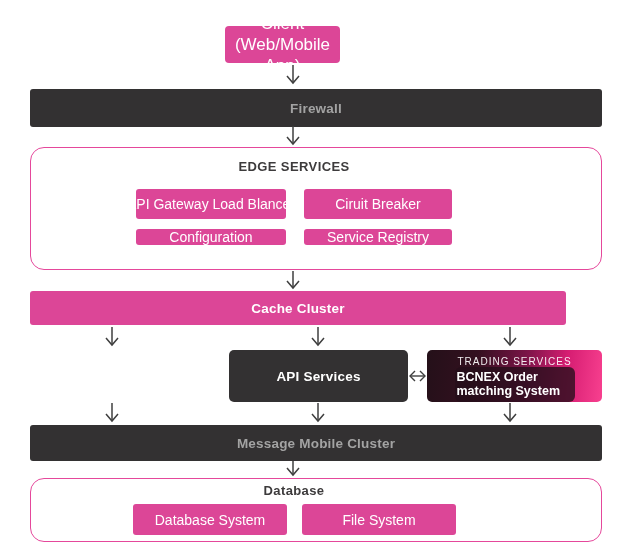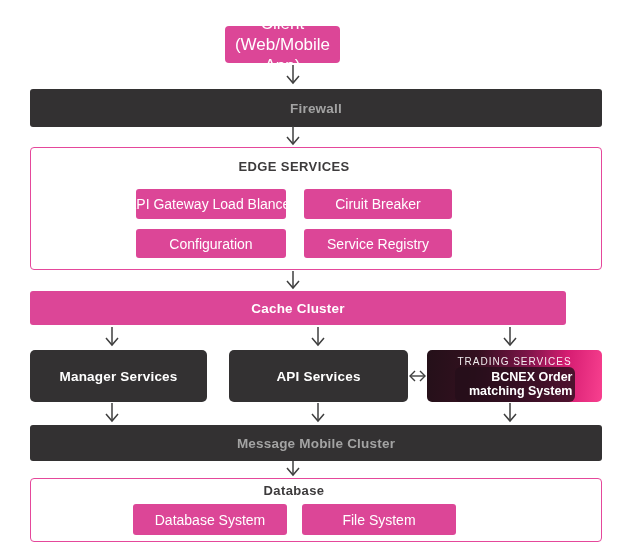--- a/index.html
+++ b/index.html
@@ -15,46 +15,46 @@
 
   .node{position:absolute;display:flex;align-items:center;justify-content:center;text-align:center;}
 
   .pink-box{background:var(--pink);color:#ffffff;border-radius:4px;}
   .dark-bar{background:var(--dark);color:#a3a3a3;border-radius:3px;font-size:13.5px;font-weight:700;letter-spacing:.2px;}
   .dark-box{background:var(--dark);color:#ffffff;border-radius:5px;font-size:13.5px;font-weight:700;letter-spacing:.2px;}
 
   .client{left:225px;top:26px;width:115px;height:37px;font-size:17px;font-weight:400;line-height:1.25;}
   .firewall{left:30px;top:89px;width:572px;height:38px;}
 
-  .container-box{position:absolute;background:#ffffff;border:1.5px solid var(--pink-border);border-radius:4px;text-align:right;}
+  .container-box{position:absolute;background:#ffffff;border:1.5px solid var(--pink-border);border-radius:14px;text-align:right;}
   .edge{left:30px;top:147px;width:572px;height:123px;}
   .db{left:30px;top:478px;width:572px;height:64px;}
   .container-title{position:absolute;left:263px;transform:translateX(-50%);color:var(--title);font-size:13px;font-weight:700;letter-spacing:.4px;white-space:nowrap;}
   .edge .container-title{top:11px;}
   .db .container-title{top:4px;}
 
   .sub-box{position:absolute;display:flex;align-items:center;justify-content:center;background:var(--pink);color:#ffffff;border-radius:3px;font-size:14px;font-weight:500;white-space:nowrap;}
   .edge .r1{top:41px;height:30px;}
-  .edge .r2{top:81px;height:29px;}
+  .edge .r2{top:81px;height:16px;}
   .edge .c1{left:105px;width:150px;}
   .edge .c2{left:273px;width:148px;}
   .db .sub-box{top:25px;height:31px;width:154px;}
   .db .b1{left:102px;}
   .db .b2{left:271px;}
 
   .cache{left:30px;top:291px;width:536px;height:34px;font-size:13.5px;font-weight:700;letter-spacing:.2px;border-radius:3px;}
 
   .manager{left:30px;top:350px;width:177px;height:52px;}
   .apisvc{left:229px;top:350px;width:179px;height:52px;}
 
   .trading{left:427px;top:350px;width:175px;height:52px;border-radius:5px;
     background:linear-gradient(97deg,#241019 0%,#33101f 28%,#7a1447 55%,#d61d72 78%,#f8408f 100%);
     display:block;}
   .trading-tag{position:absolute;top:6px;left:0;width:100%;text-align:center;color:rgba(255,255,255,.92);font-size:10px;font-weight:500;letter-spacing:1px;}
-  .trading-chip{position:absolute;top:17px;left:50%;transform:translateX(-50%);width:120px;background:rgba(36,14,26,.78);border-radius:6px;color:#ffffff;font-size:12.5px;font-weight:700;line-height:1.15;text-align:right;padding:3px 2px;}
+  .trading-chip{position:absolute;top:17px;left:50%;transform:translateX(-50%);width:120px;background:rgba(36,14,26,.78);border-radius:6px;color:#ffffff;font-size:12.5px;font-weight:700;line-height:1.15;text-align:left;padding:3px 2px;}
 
   .mq{left:30px;top:425px;width:572px;height:36px;}
 
   .arrow-down{position:absolute;width:16px;height:20px;}
   .arrow-lr{position:absolute;width:19px;height:14px;}
   svg{display:block;}
 </style>
 </head>
 <body>
 
@@ -116,23 +116,20 @@
         <polyline points="2,11 8,18 14,11" fill="none" stroke="#3f3f3f" stroke-width="1.5"></polyline>
       </svg>
   </div>
   <div class="arrow-down" style="left:502px;top:327px;">
     <svg width="16" height="20" viewBox="0 0 16 20">
         <line x1="8" y1="0" x2="8" y2="17" stroke="#3f3f3f" stroke-width="1.5"></line>
         <polyline points="2,11 8,18 14,11" fill="none" stroke="#3f3f3f" stroke-width="1.5"></polyline>
       </svg>
   </div>
 
-  <div class="node dark-box manager">
-    <span>Manager Services</span>
-  </div>
   <div class="node dark-box apisvc">
     <span>API Services</span>
   </div>
 
   <div class="arrow-lr" style="left:408px;top:369px;">
     <svg width="19" height="14" viewBox="0 0 19 14">
         <line x1="2" y1="7" x2="17" y2="7" stroke="#3f3f3f" stroke-width="1.4"></line>
         <polyline points="7,2 2,7 7,12" fill="none" stroke="#3f3f3f" stroke-width="1.4"></polyline>
         <polyline points="12,2 17,7 12,12" fill="none" stroke="#3f3f3f" stroke-width="1.4"></polyline>
       </svg>

